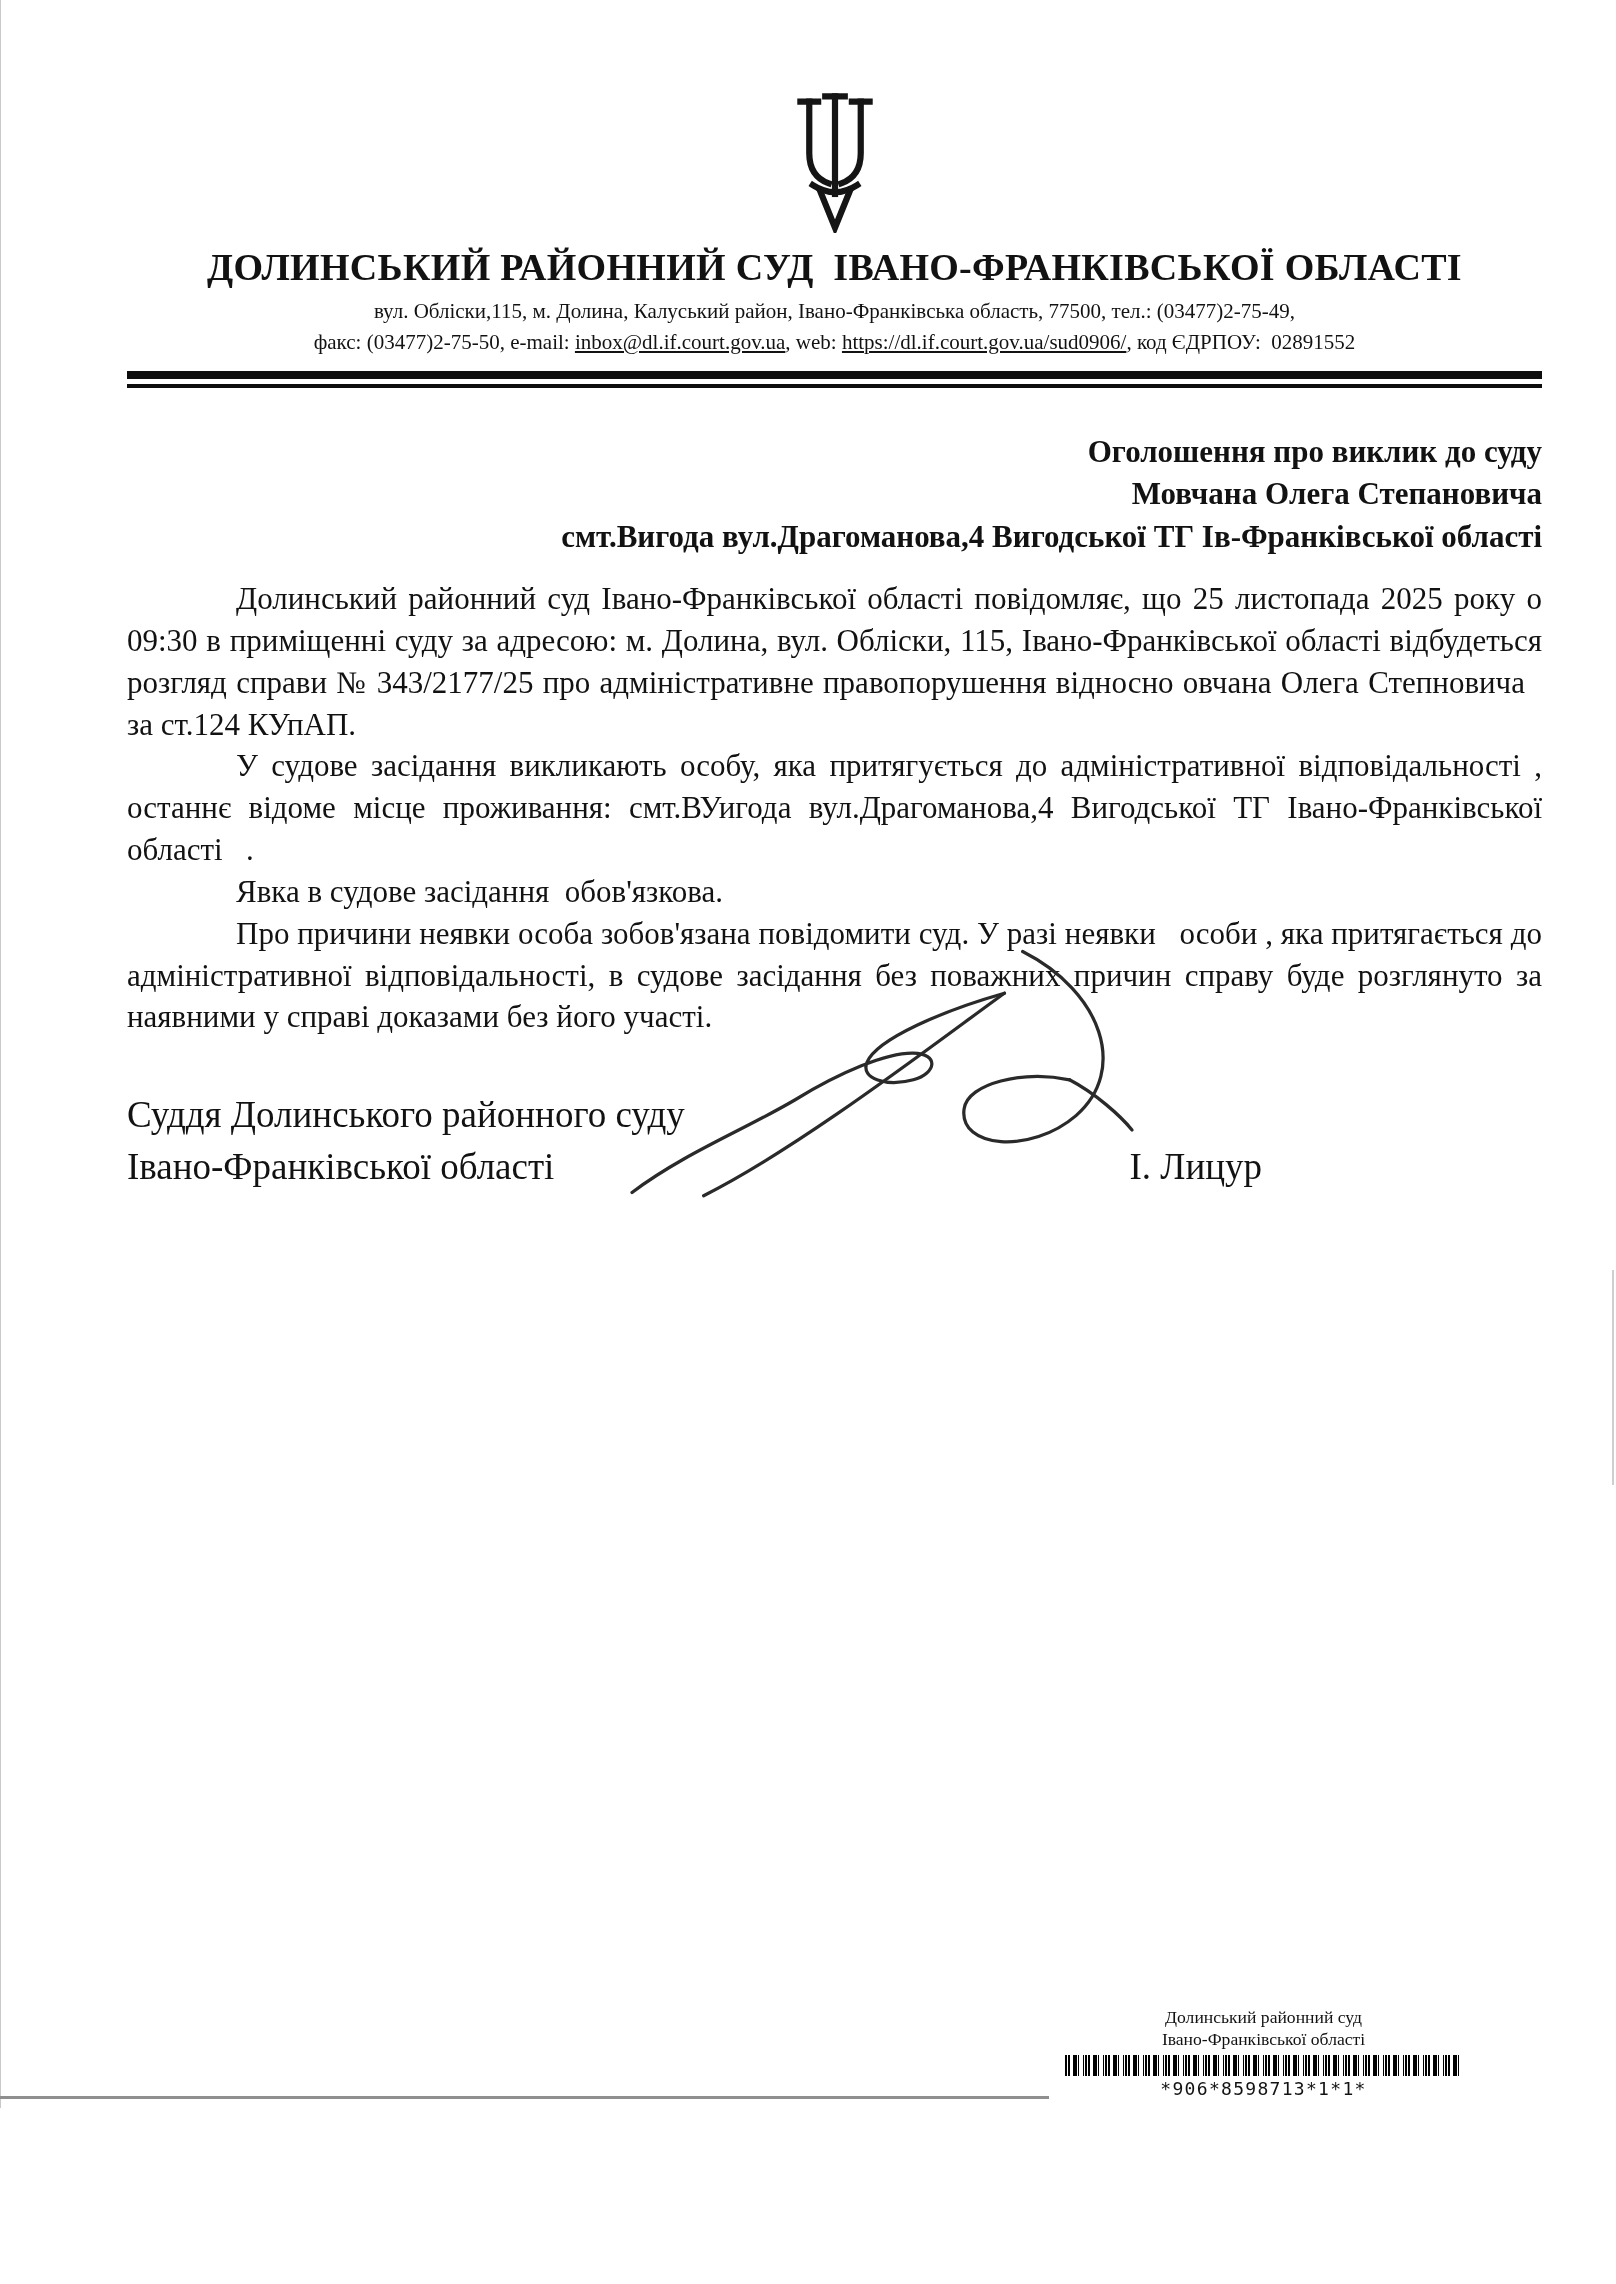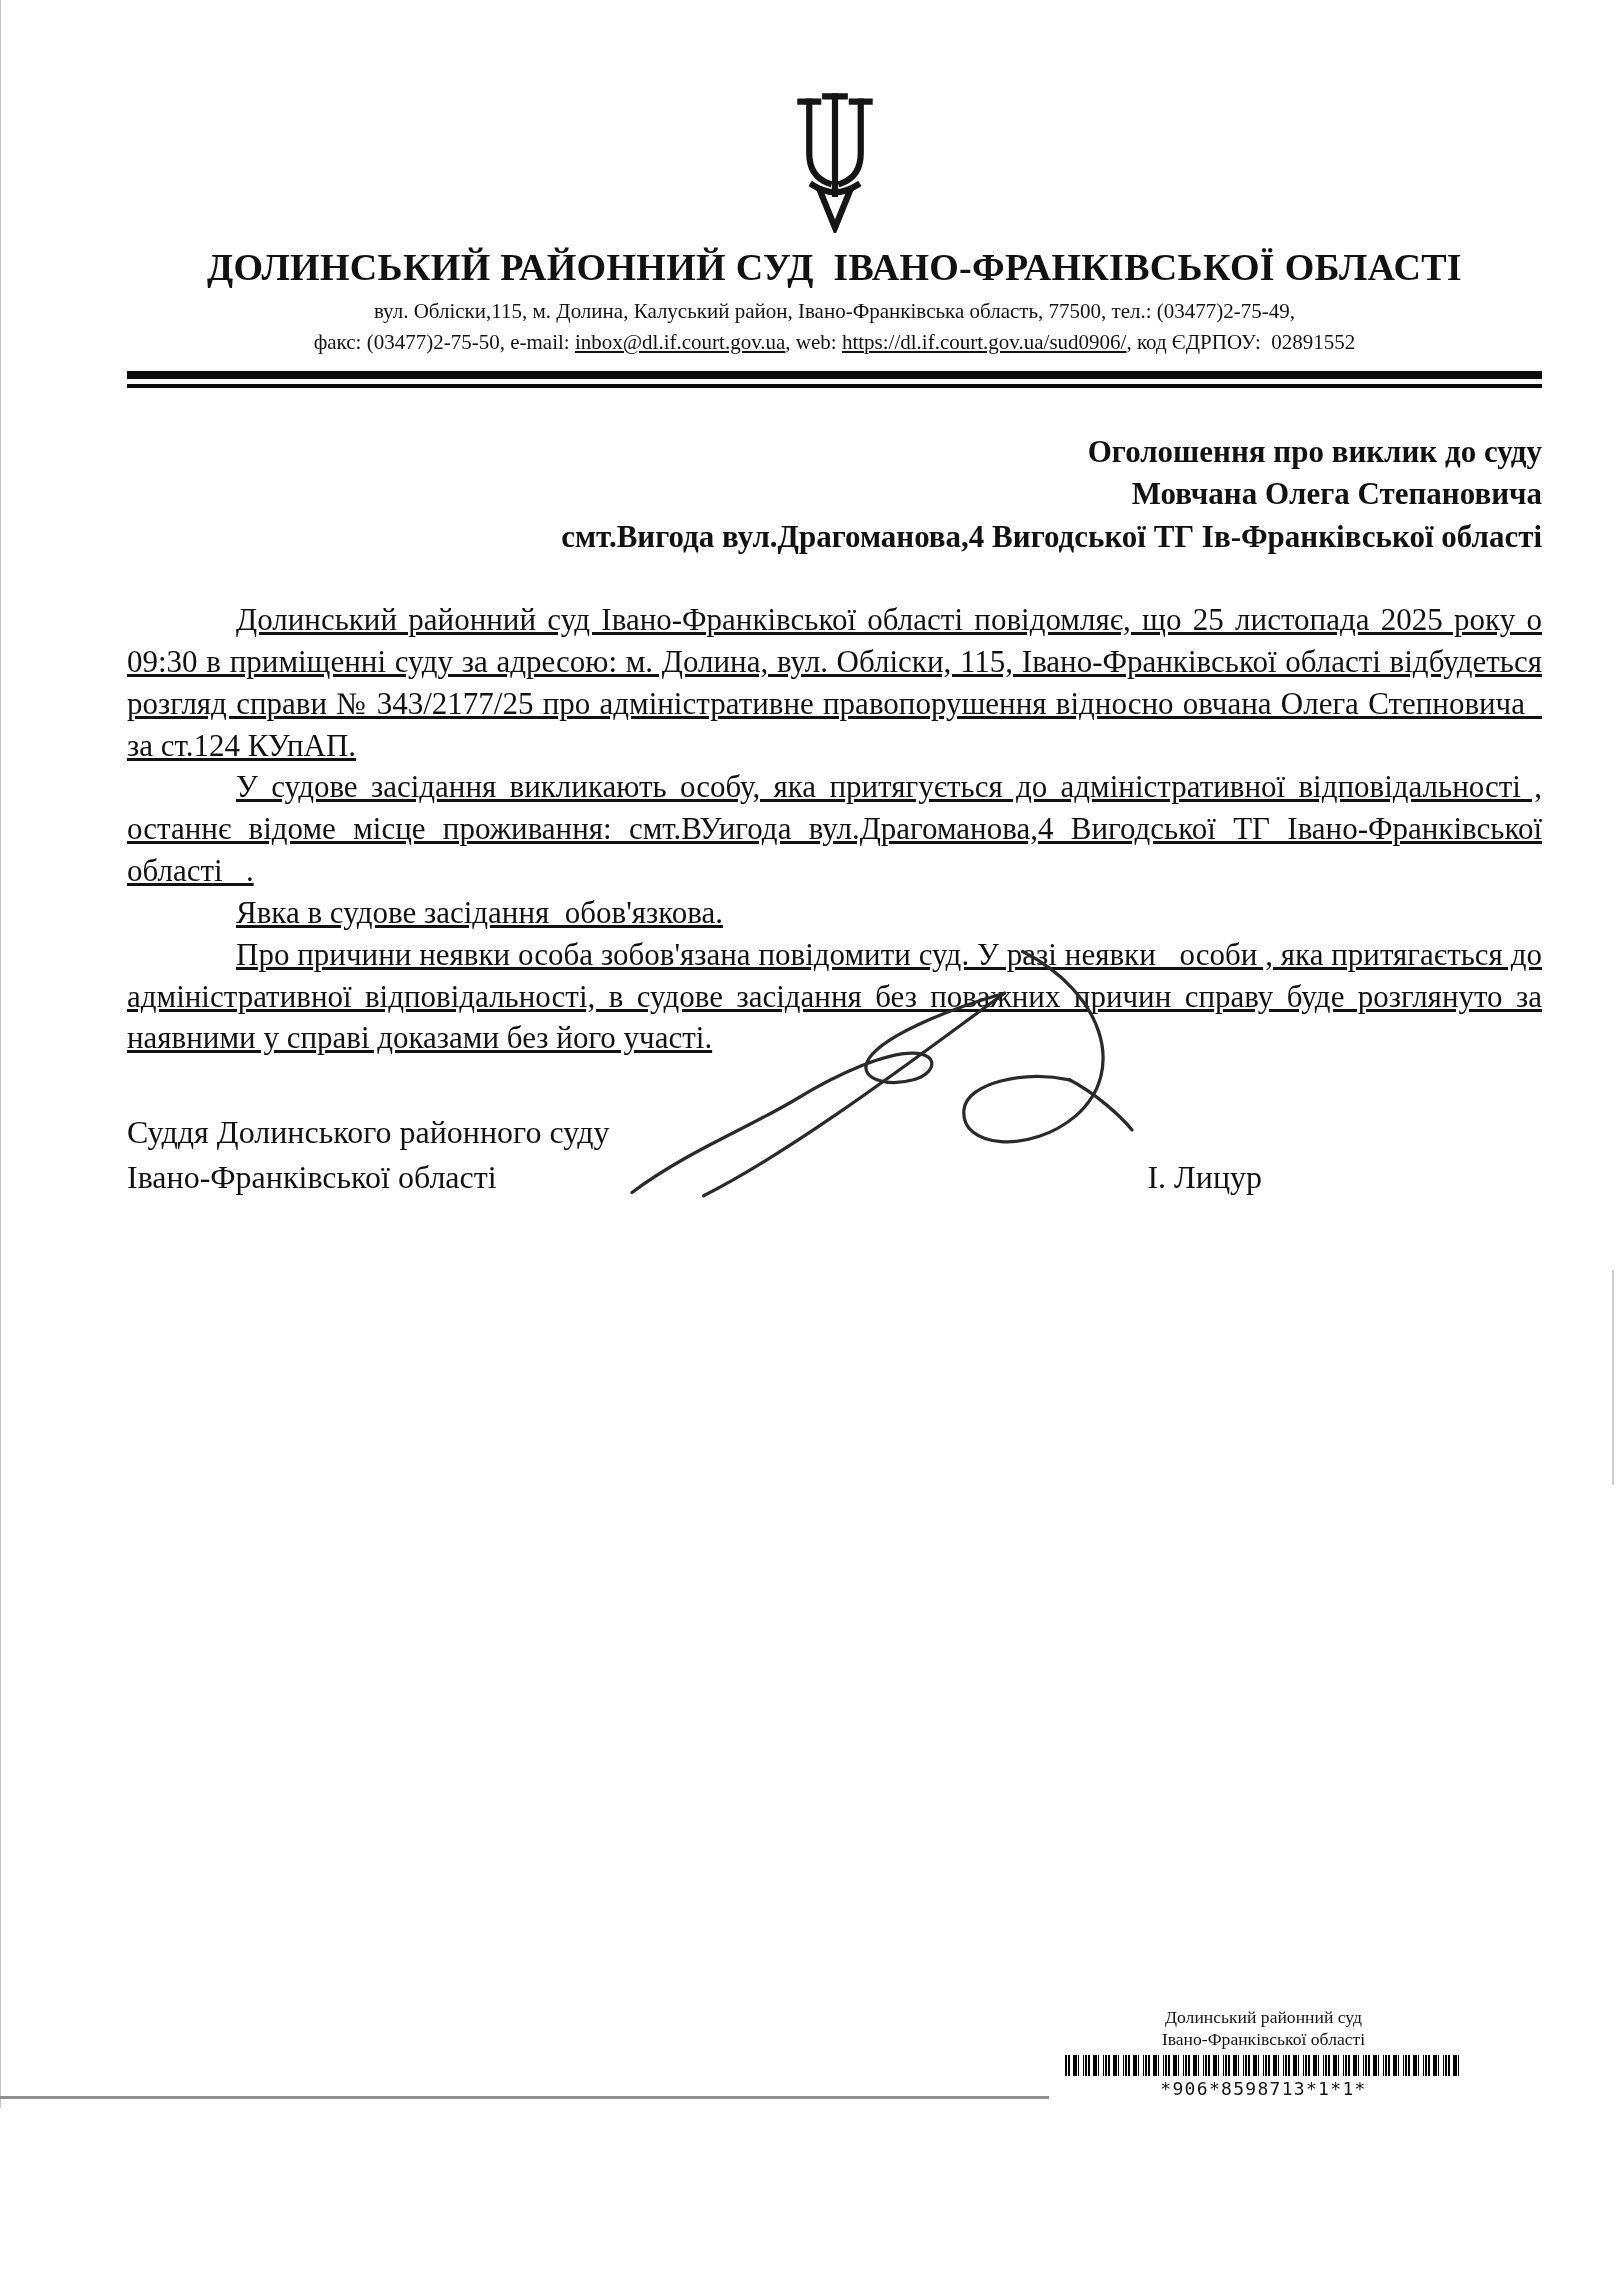--- a/index.html
+++ b/index.html
@@ -45,31 +45,30 @@
   .rule-thick { height: 8.5px; background: #0d0d0d; margin-top: 13px; }
   .rule-thin  { height: 3.3px;  background: #0d0d0d; margin-top: 5.2px; }
   .title-block {
     margin-top: 43px;
     text-align: right;
     font-weight: bold;
     font-size: 31px;
     line-height: 1.38;
   }
   .body-block {
-    margin-top: 40px;
+    margin-top: 19px;
     font-size: 31px;
     line-height: 1.35;
     text-align: justify;
-    text-decoration: underline;
   }
   .body-block p { margin: 0; text-indent: 109px; }
   .sig-row {
     display: flex;
     margin-top: 51px;
-    font-size: 32px;
+    font-size: 37px;
     line-height: 1.4;
   }
   .sig-name {
     margin-left: auto;
     margin-right: 280px;
     align-self: flex-end;
   }
   .signature-svg {
     position: absolute;
     left: 606px;

